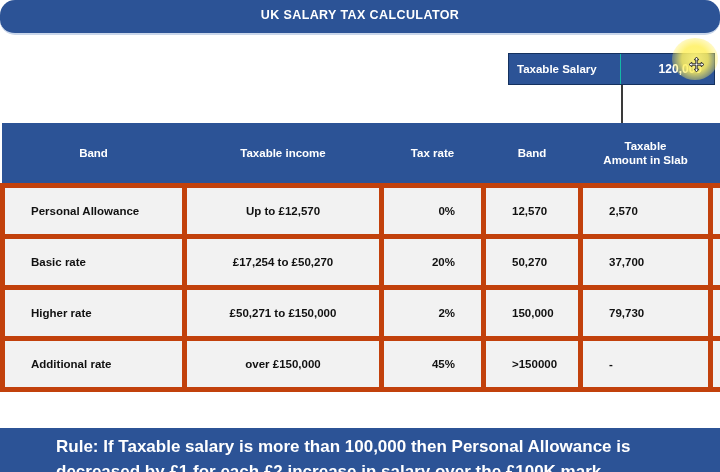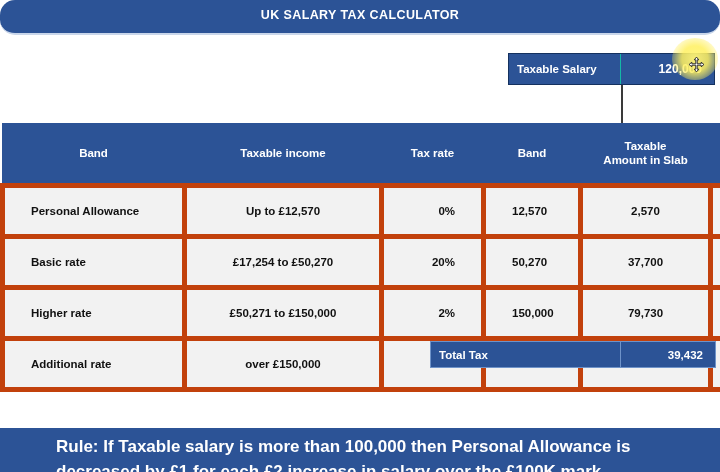--- a/index.html
+++ b/index.html
@@ -125,21 +125,21 @@
     border: 5px solid #c2410c;
     padding: 2px 26px;
     font-size: 11.5px;
     font-weight: bold;
     color: #111111;
   }
   #band-table .col-band   { width: 165px; text-align: left; }
   #band-table .col-income { width: 180px; text-align: center; }
   #band-table .col-rate   { width: 85px;  text-align: right; }
   #band-table .col-band2  { width: 80px;  text-align: left; }
-  #band-table .col-slab   { width: 113px; text-align: center; }
+  #band-table .col-slab   { width: 113px; text-align: left; }
   #band-table .col-tax    { width: 97px;  text-align: right; }
 
   #band-table th.col-band, #band-table th.col-income,
   #band-table th.col-rate, #band-table th.col-band2,
   #band-table th.col-slab, #band-table th.col-tax { text-align: center; }
 
   
   #band-table .group-edge-left  { border-left: 1px solid #7f7f7f; }
 
   
@@ -243,22 +243,18 @@
       <td class="col-rate">45%</td>
       <td class="col-band2 group-edge-left">&gt;150000</td>
       <td class="col-slab">-</td>
       <td class="col-tax">-</td>
     </tr>
   </tbody>
 </table>
 
 <table id="summary-table">
   <tbody>
-    <tr>
-      <td class="sum-label">Total Tax</td>
-      <td class="sum-value">39,432</td>
-    </tr>
   </tbody>
 </table>
 
 <div id="rule-footer">
   <div class="rule-text">Rule: If Taxable salary is more than 100,000 then Personal Allowance is decreased by £1 for each £2 increase in salary over the £100K mark.</div>
 </div>
 
 </body></html>

